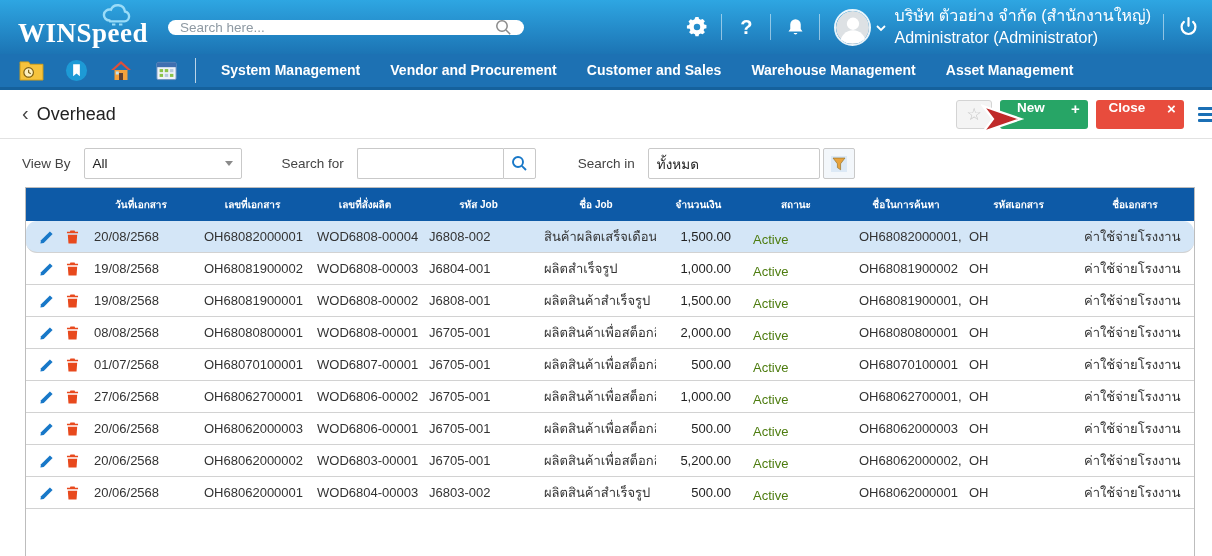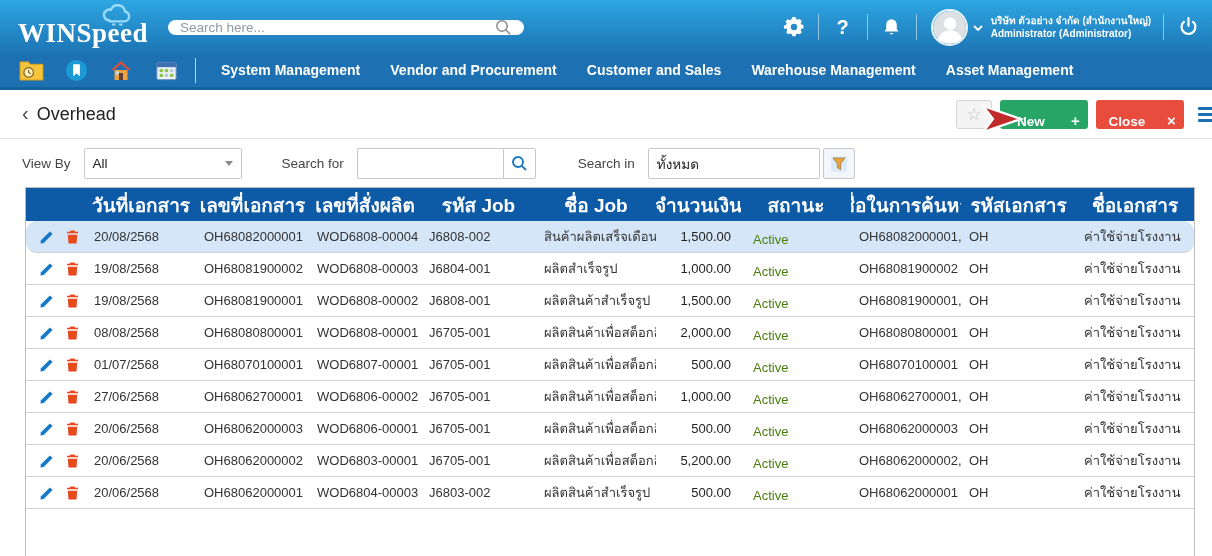--- a/index.html
+++ b/index.html
@@ -20,39 +20,39 @@
     display:flex;align-items:center;padding:0 12px;}
   .search-pill input{border:none;outline:none;flex:1;font-size:13.5px;color:#555;background:transparent;
     font-family:"Liberation Sans",sans-serif;}
   .search-pill input::placeholder{color:#8f9aa3;}
   .topright{margin-left:auto;display:flex;align-items:center;padding-right:12px;}
   .tb-ic{width:24px;height:24px;display:flex;align-items:center;justify-content:center;cursor:pointer;}
   .tb-sep{width:1px;height:26px;background:rgba(255,255,255,.5);margin:0 12px;}
   .help-q{font-size:20px;font-weight:bold;color:#fff;line-height:24px;}
   .avatar{width:37px;height:37px;border-radius:50%;border:2px solid rgba(255,255,255,.9);overflow:hidden;margin-left:2px;}
   .chev-down{margin:0 8px 0 5px;}
-  .company{color:#fff;font-size:10px;font-weight:bold;line-height:1.35;white-space:nowrap;}
+  .company{color:#fff;font-size:16px;font-weight:normal;line-height:1.35;white-space:nowrap;}
   
   .menubar{position:absolute;top:54px;left:0;right:0;height:36px;background:#1d71b3;
     border-bottom:3px solid #15619c;display:flex;align-items:center;}
   .mb-icons{display:flex;align-items:center;gap:19px;margin-left:18px;}
   .mb-ic{width:26px;height:24px;display:flex;align-items:center;justify-content:center;cursor:pointer;}
   .mb-sep{width:1px;height:25px;background:rgba(255,255,255,.7);margin:0 10px 0 16px;}
   .menu-items{display:flex;align-items:center;flex:1;}
   .menu-item{color:#fff;font-size:14px;font-weight:bold;padding:0 15px;line-height:33px;
     white-space:nowrap;cursor:pointer;}
   
   .titlebar{position:absolute;top:90px;left:0;right:0;height:49px;background:#fff;
     border-bottom:1px solid #e2e2e2;display:flex;align-items:center;}
   .back-chev{font-size:20px;color:#444;margin:0 8px 2px 22px;cursor:pointer;}
   .page-title{font-size:18px;color:#222;}
   .title-actions{margin-left:auto;display:flex;align-items:center;gap:8px;}
   .star-btn{width:36px;height:29px;background:#f4f4f4;border:1px solid #d4d4d4;border-radius:3px;
     display:flex;align-items:center;justify-content:center;color:#c3c3c3;font-size:17px;cursor:pointer;}
-  .split-btn{display:flex;align-items:flex-end;width:88px;height:29px;border-radius:3px;overflow:hidden;
+  .split-btn{display:flex;align-items:flex-start;width:88px;height:29px;border-radius:3px;overflow:hidden;
     color:#fff;font-size:13.5px;font-weight:bold;cursor:pointer;}
   .split-btn .lbl{flex:1;display:flex;align-items:center;justify-content:center;}
   .split-btn .divd{width:1px;background:rgba(255,255,255,.4);}
   .split-btn .aux{width:25px;display:flex;align-items:center;justify-content:center;font-size:15px;}
   .btn-new{background:#27a566;}
   .btn-close{background:#e84c3d;margin-right:6px;}
   .hamburger{display:flex;flex-direction:column;gap:3px;width:16px;margin-right:-2px;cursor:pointer;}
   .hamburger span{display:block;height:3px;background:#1b6fb5;border-radius:1px;}
   .pointer-arrow{position:absolute;left:981px;top:101px;z-index:5;pointer-events:none;}
   
@@ -69,21 +69,21 @@
   .sf-input{width:146px;border-right:none;border-radius:2px 0 0 2px;}
   .sf-btn{width:33px;height:31px;border:1px solid #c9c9c9;border-radius:0 2px 2px 0;background:#fff;
     display:flex;align-items:center;justify-content:center;cursor:pointer;}
   .si-input{width:172px;}
   .funnel-btn{width:32px;height:31px;border:1px solid #c9c9c9;border-radius:2px;background:#f3f7fb;
     display:flex;align-items:center;justify-content:center;margin-left:3px;cursor:pointer;}
   .gap40{width:40px;} .gap42{width:42px;}
   
   .tablewrap{position:absolute;top:187px;left:25px;width:1170px;bottom:0;
     border:1px solid #bdbdbd;border-bottom:none;background:#fff;}
-  .thead{display:flex;height:33px;background:#0d5aa7;color:#fff;font-size:19px;font-weight:bold;}
+  .thead{display:flex;height:33px;background:#0d5aa7;color:#fff;font-size:10px;font-weight:bold;}
   .thead .cell{display:flex;align-items:center;justify-content:center;white-space:nowrap;overflow:hidden;}
   .trow{display:flex;height:32px;border-bottom:1px solid #d2d2d2;font-size:13px;color:#333;
     background:#fff;align-items:center;cursor:default;}
   .trow.selected{background:#d4e6f7;border-radius:11px;}
   .trow .cell{display:flex;align-items:center;padding-left:8px;white-space:nowrap;overflow:hidden;height:100%;}
   .cl-act{width:60px;} .cl-date{width:110px;} .cl-docno{width:113px;} .cl-prodno{width:112px;}
   .cl-jobcode{width:115px;} .cl-jobname{width:120px;} .cl-amount{width:85px;}
   .cl-status{width:110px;} .cl-searchname{width:110px;} .cl-doccode{width:115px;} .cl-docname{flex:1;}
   .trow .cl-act{padding-left:13px;gap:10px;}
   .trow .cl-amount{justify-content:flex-end;padding-right:10px;color:#222;}

